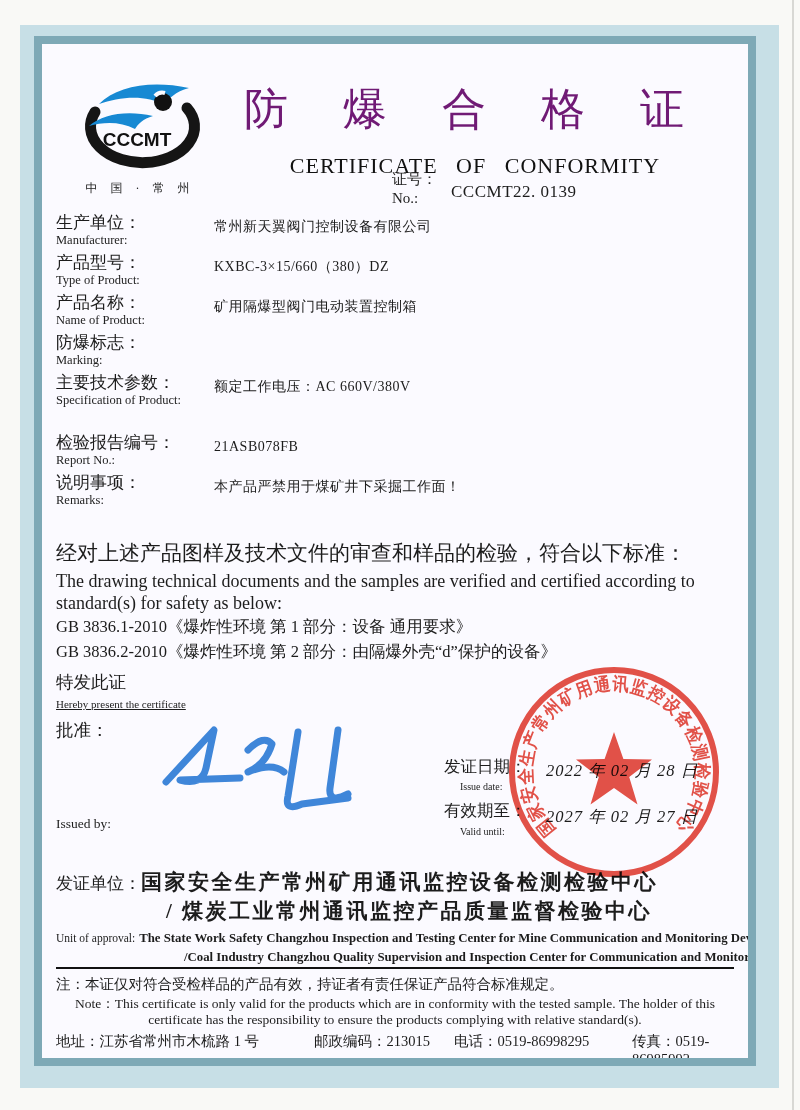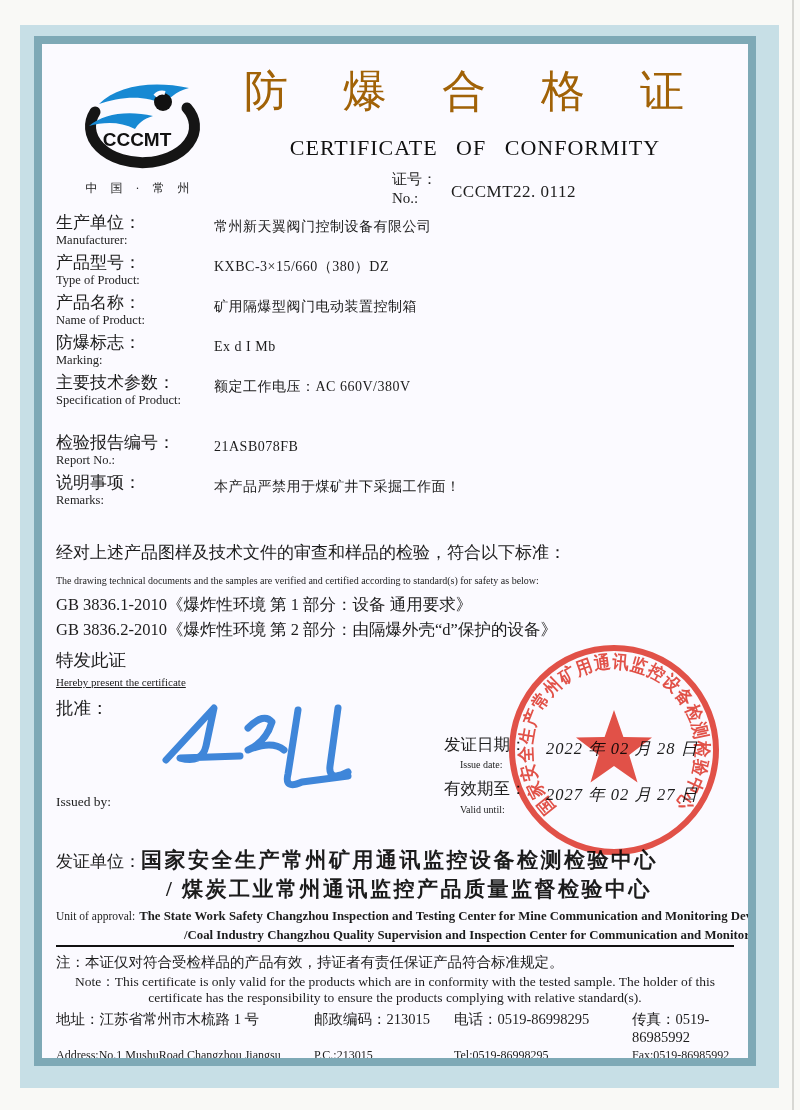--- a/index.html
+++ b/index.html
@@ -9,38 +9,38 @@
   .scan-edge { position:absolute; right:6px; top:0; width:2px; height:1110px; background:#d8d8d4; }
   .frame-light { position:absolute; left:20px; top:25px; width:759px; height:1063px; background:#c7dfe6; }
   .frame-dark { position:absolute; left:14px; top:11px; right:23px; bottom:22px; background:#7ea9b6; }
   .paper { position:absolute; inset:8px; background:#fbfaff; padding:0 14px; overflow:hidden; }
 
   
   .header { position:relative; height:166px; }
   .logo { position:absolute; left:6px; top:26px; width:156px; text-align:center; }
   .logo-caption { font-size:12px; letter-spacing:5px; color:#222; margin-top:2px; }
   .title-wrap { position:absolute; left:170px; right:10px; top:18px; text-align:center; }
-  .title-zh { font-size:44px; letter-spacing:22px; font-weight:400; color:#a16207; white-space:nowrap; }
+  .title-zh { font-size:44px; letter-spacing:22px; font-weight:400; color:#701a75; white-space:nowrap;margin-top:18px; }
   .title-en { font-size:22px; letter-spacing:1px; word-spacing:12px; margin-top:14px; color:#111;font-family:Liberation Serif, serif; }
   .certno { position:absolute; left:292px; top:126px; display:flex; align-items:center;margin-left:44px; }
   .certno-labels { font-size:15px; line-height:19px; color:#222; text-align:left; }
   .certno-value { font-size:17px; margin-left:14px; margin-top:6px; letter-spacing:.5px; }
 
   
   .rows { }
   .frow { display:grid; grid-template-columns:158px 1fr; min-height:40px; align-items:center; }
   .frow.gap-before { margin-top:20px; }
   .flabel .zh { font-size:17px; line-height:20px; }
   .flabel .en { font-size:12.5px; line-height:15px; color:#222; }
   .fvalue { font-size:14px; letter-spacing:.5px; padding-bottom:6px; }
 
   
   .standards { margin-top:30px; }
-  .std-zh { font-size:17px; line-height:26px; }
-  .std-en { font-size:10px; line-height:22px; margin-top:4px; }
+  .std-zh { font-size:21px; line-height:26px; }
+  .std-en { font-size:18px; line-height:22px; margin-top:4px; }
   .std-item { font-size:16.5px; line-height:25px; }
 
   
   .issue { position:relative; height:192px; margin-top:4px; }
   .present-zh { position:absolute; left:0; top:2px; font-size:17.5px; }
   .present-en { position:absolute; left:0; top:30px; font-size:11px;text-decoration:underline; }
   .approve { position:absolute; left:0; top:50px; font-size:17.5px; }
   .signature { position:absolute; left:96px; top:52px; }
   .issuedby { position:absolute; left:0; top:148px; font-size:13.5px; }
   .date-label-zh { position:absolute; font-size:16.5px; }
@@ -94,21 +94,21 @@
           </div>
           <div class="title-wrap">
             <div class="title-zh">防 爆 合 格 证</div>
             <div class="title-en">CERTIFICATE OF CONFORMITY</div>
           </div>
           <div class="certno">
             <div class="certno-labels">
               <div>证号：</div>
               <div>No.:</div>
             </div>
-            <div class="certno-value">CCCMT22. 0112</div>
+            <div class="certno-value">CCCMT22. 0139</div>
           </div>
         </div>
 
         <div class="rows">
           <div class="frow">
             <div class="flabel">
                 <div class="zh">生产单位：</div>
                 <div class="en">Manufacturer:</div>
               </div>
             <div class="fvalue">常州新天翼阀门控制设备有限公司</div>
@@ -125,21 +125,20 @@
                 <div class="zh">产品名称：</div>
                 <div class="en">Name of Product:</div>
               </div>
             <div class="fvalue">矿用隔爆型阀门电动装置控制箱</div>
           </div>
           <div class="frow">
             <div class="flabel">
                 <div class="zh">防爆标志：</div>
                 <div class="en">Marking:</div>
               </div>
-            <div class="fvalue">Ex d I Mb</div>
           </div>
           <div class="frow">
             <div class="flabel">
                 <div class="zh">主要技术参数：</div>
                 <div class="en">Specification of Product:</div>
               </div>
             <div class="fvalue">额定工作电压：AC 660V/380V</div>
           </div>
           <div class="frow gap-before">
             <div class="flabel">

